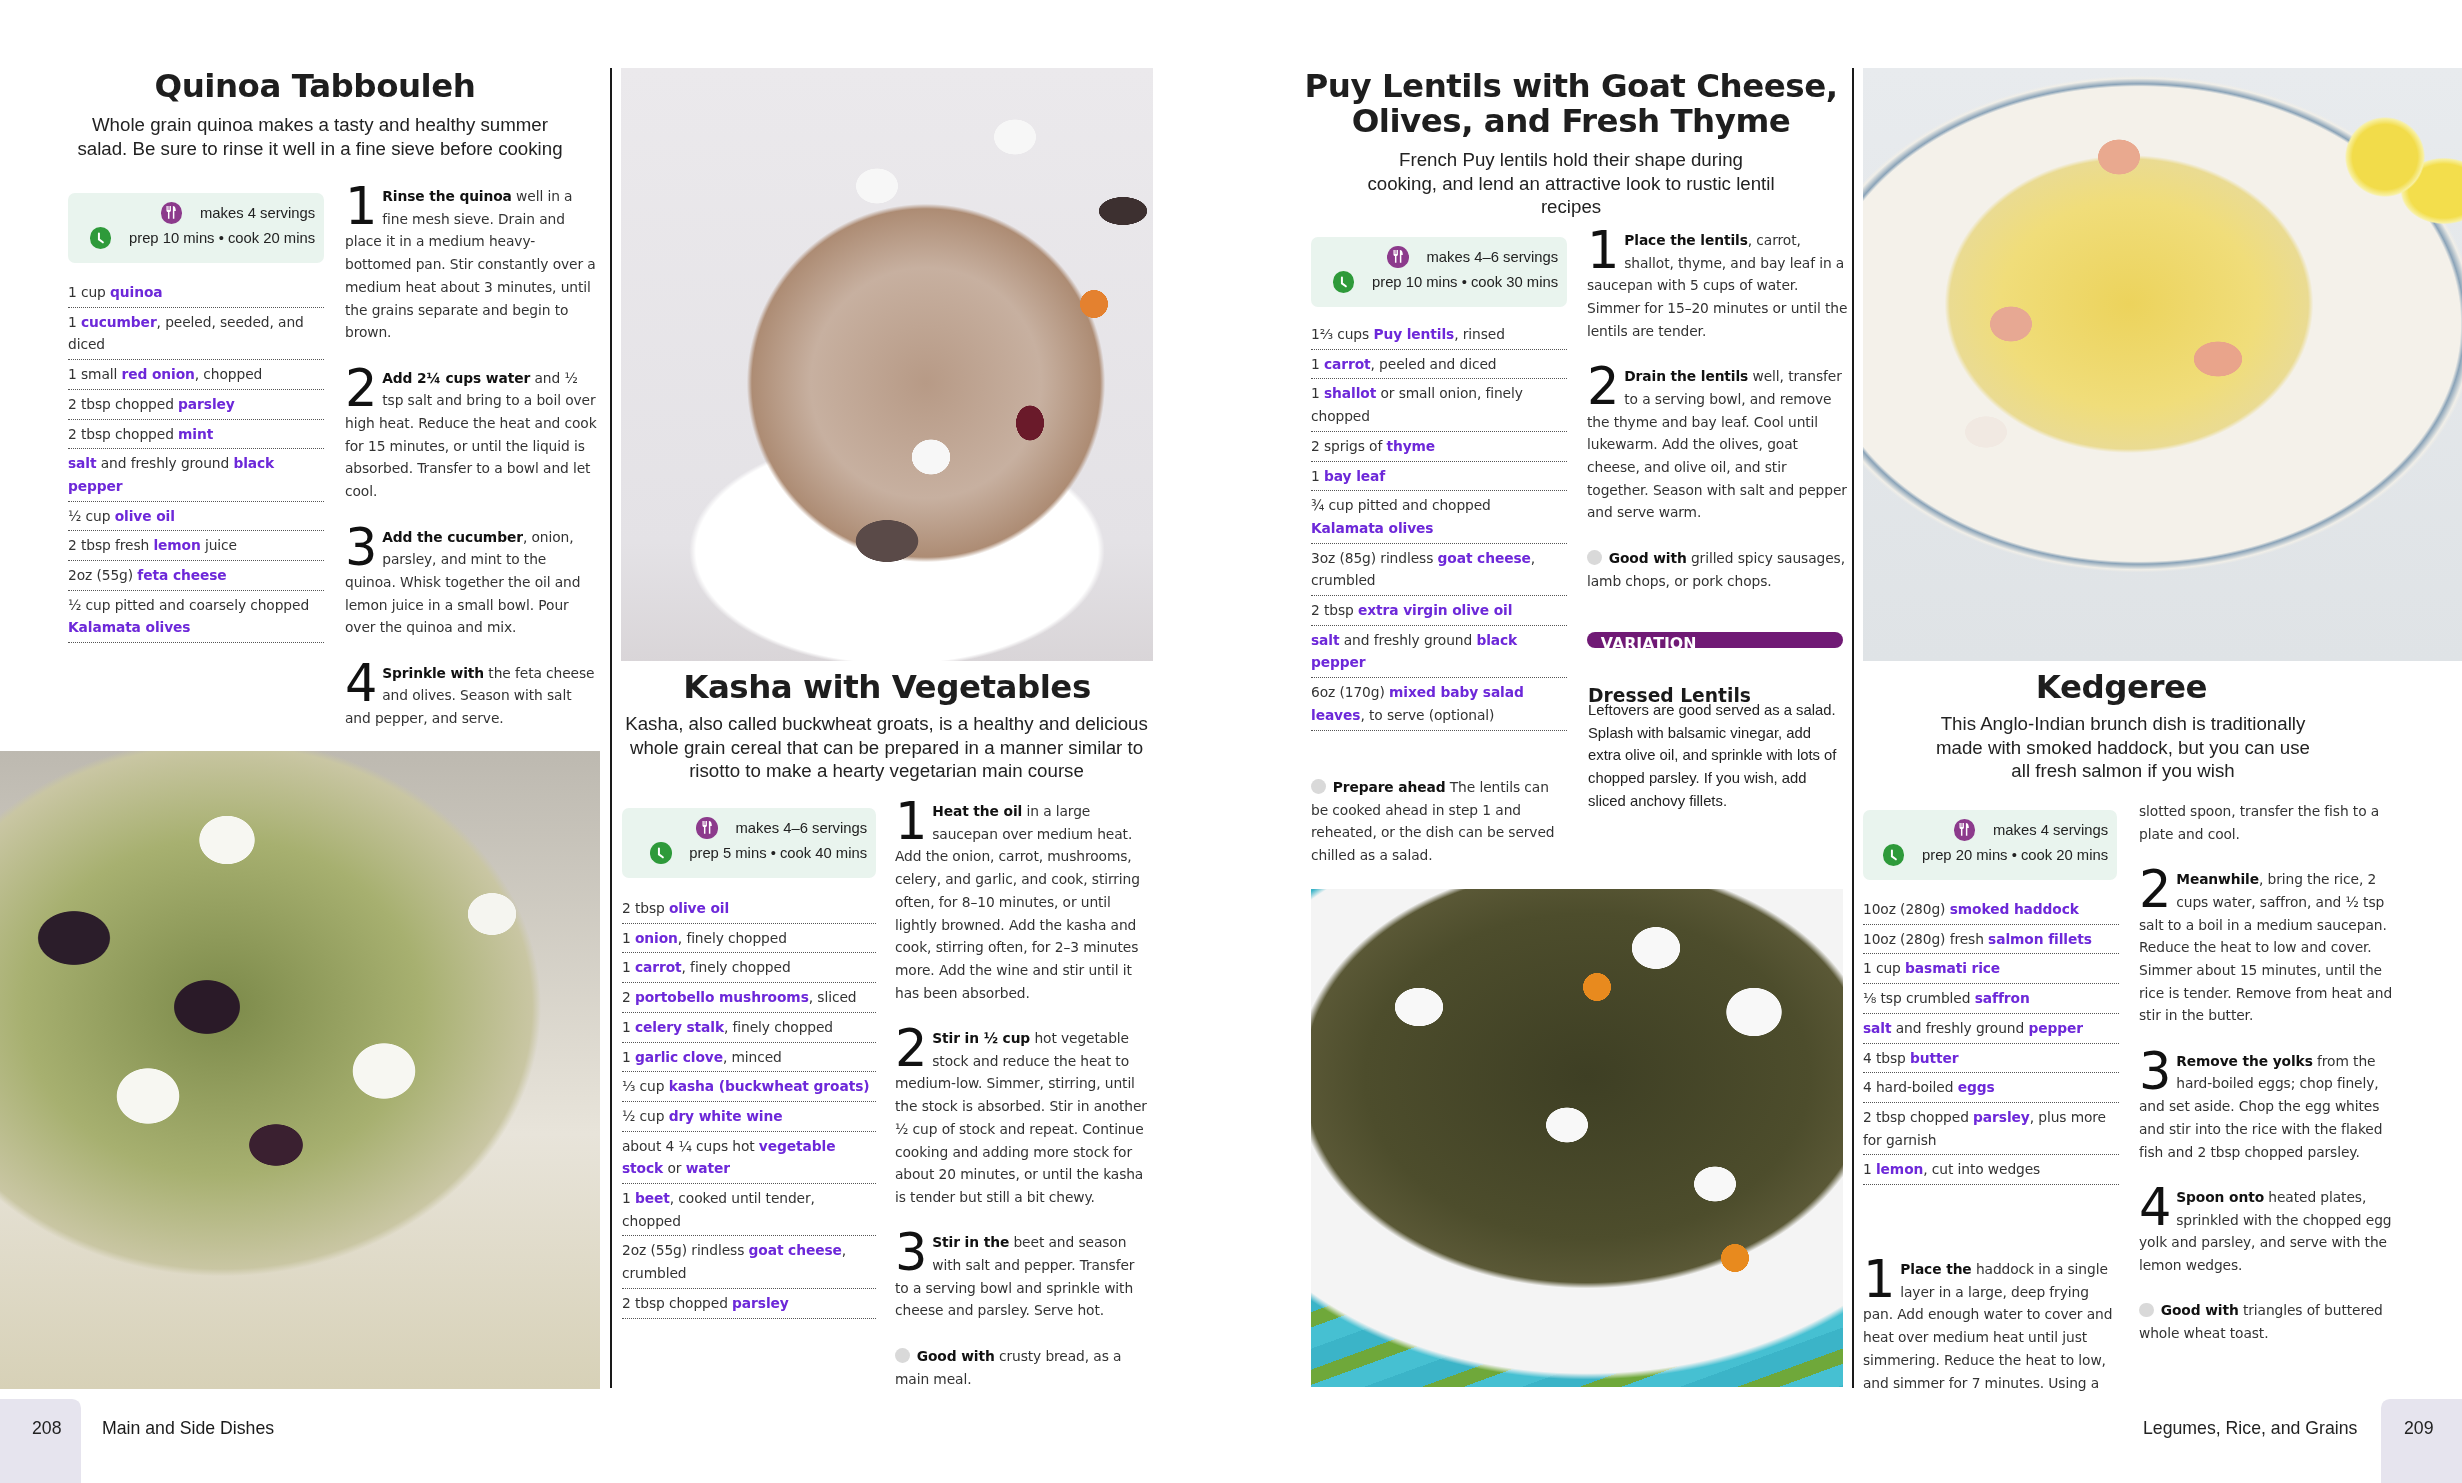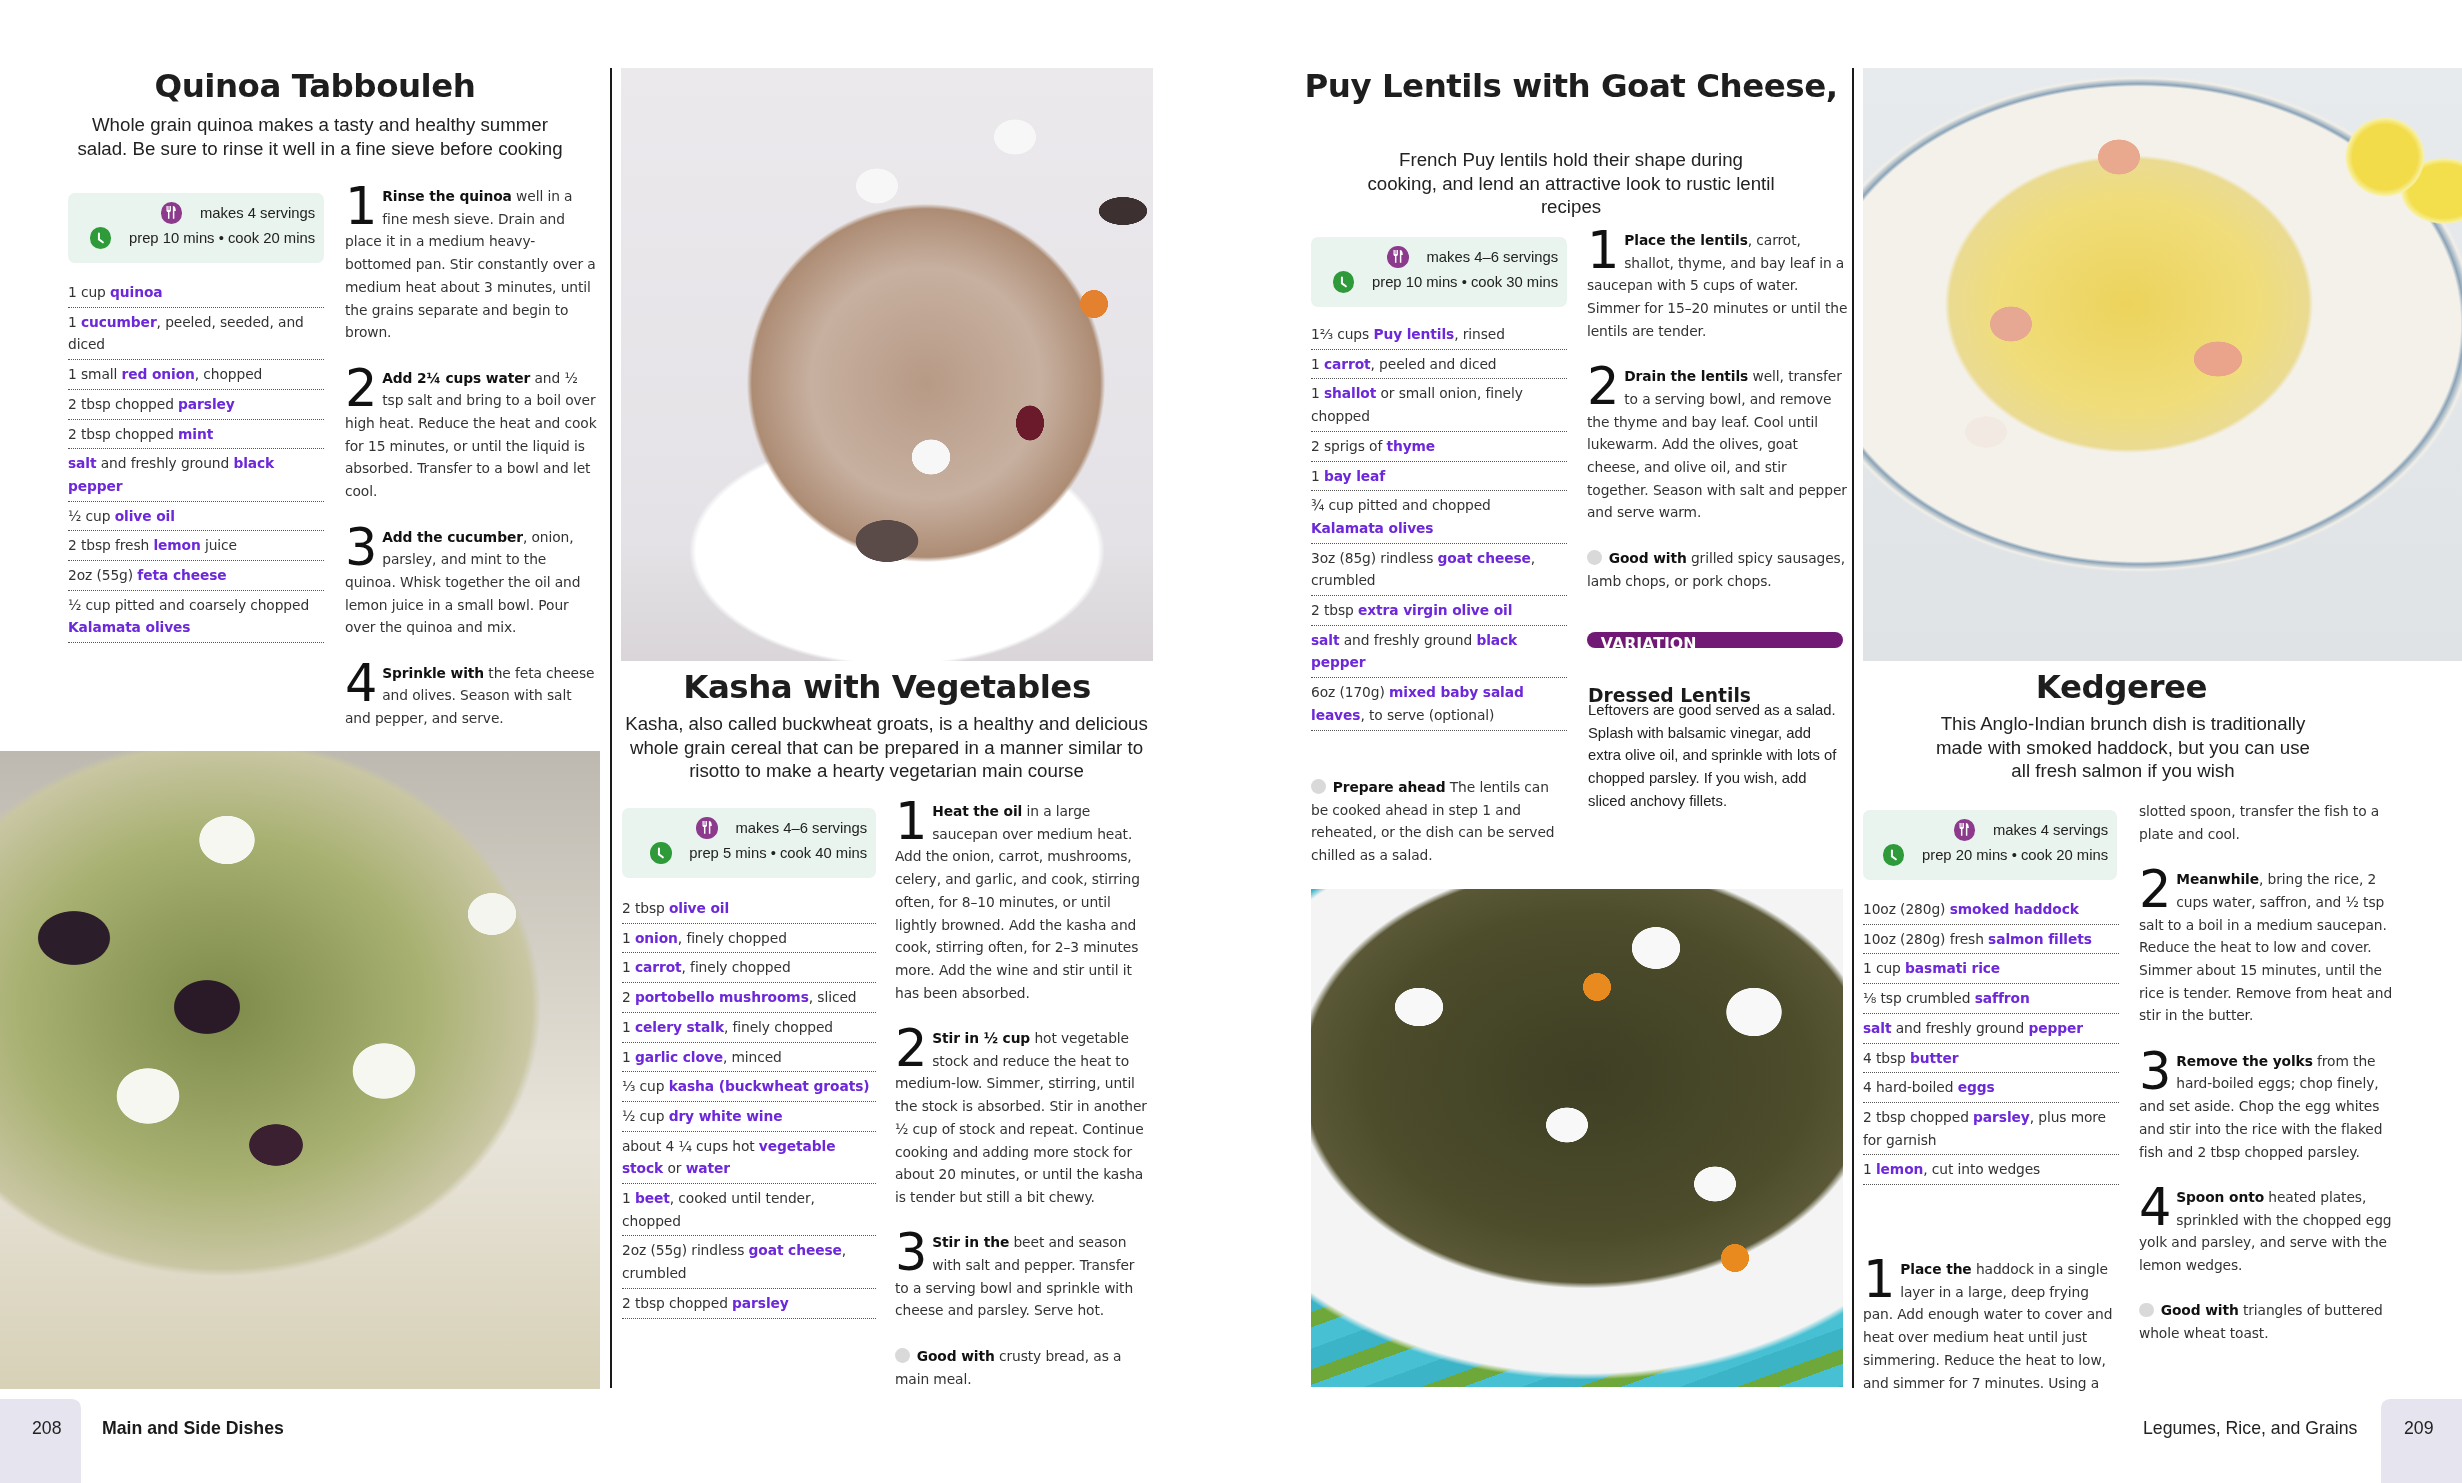--- a/index.html
+++ b/index.html
@@ -83,21 +83,21 @@
       radial-gradient(ellipse 29.5px 24.6px at 148px 256px, #e7a893 70%, transparent 72%),
       radial-gradient(ellipse 34px 24.6px at 355px 291px, #e9a48b 70%, transparent 72%),
       radial-gradient(ellipse 29.5px 22px at 123px 364px, #f1e9e2 70%, transparent 72%),
       radial-gradient(ellipse 256px 207px at 266px 236px, #ecd35c 0%, #f0dd7a 50%, #eadb92 70%, transparent 72%),
       radial-gradient(ellipse 374px 276px at 276px 256px, #f4f1ea 86%, #8aa3b8 87%, #f0eee8 89%, transparent 90%),
       linear-gradient(180deg, #e8ebee 0%, #dfe3e6 100%); }
 
   
   .folio-tab { position: absolute; background: #e6e4ee; }
   .folio-num { position: absolute; font-size: 17.7px; font-family: "Liberation Sans", sans-serif; color: #222; }
-  .footer-left { position: absolute; font-size: 17.7px; font-weight: bold; font-family: "Liberation Sans", sans-serif; color: #1a1a1a; }
+  .footer-left { position: absolute; font-size: 17.7px; font-weight: normal; font-family: "Liberation Sans", sans-serif; color: #1a1a1a; }
   .footer-right { position: absolute; font-size: 17.7px; font-family: "Liberation Sans", sans-serif; color: #222; }
 </style>
 </head>
 <body>
 
 <h1 class="title" style="left:69px; top:69px; width:492px;">Quinoa Tabbouleh</h1>
 <p class="intro" style="left:74px; top:113px; width:492px;">Whole grain quinoa makes a tasty and healthy summer salad. Be sure to rinse it well in a fine sieve before cooking</p>
 
 <div class="infobox" style="left:68px; top:193px; width:256px; height:70px;">
   <div class="info-row">
@@ -189,20 +189,21 @@
   <p class="step"><span class="num">3</span><b>Stir in the</b><span> beet and season with salt and pepper. Transfer to a serving bowl and sprinkle with cheese and parsley. Serve hot.</span></p>
   <p class="note"><span class="dot"></span><b>Good with</b><span> crusty bread, as a main meal.</span></p>
 </div>
 
 <div class="folio-tab" style="left:0; top:1399px; width:81px; height:85px; border-top-right-radius:8.9px;"></div>
 <span class="folio-num" style="left:32px; top:1418px;">208</span>
 <span class="footer-left" style="left:102px; top:1418px;">Main and Side Dishes</span>
 
 <h1 class="title" style="left:1300px; top:69px; width:542px;">
   <span>Puy Lentils with Goat Cheese,</span><br>
+  <span>Olives, and Fresh Thyme</span>
 </h1>
 <p class="intro" style="left:1364px; top:148px; width:414px;">French Puy lentils hold their shape during cooking, and lend an attractive look to rustic lentil recipes</p>
 
 <div class="infobox" style="left:1311px; top:237px; width:256px; height:70px;">
   <div class="info-row">
     <span class="info-icon serve">
       <svg width="12.8" height="14.8" viewBox="0 0 26 30">
           <path d="M3 2v9c0 2 1.5 3 3 3v14h3V14c1.5 0 3-1 3-3V2h-2v8H9V2H7v8H5.5V2z" fill="#fff"></path>
           <path d="M16 2c4 0 6 4 6 10h-3v16h-3z" fill="#fff"></path>
         </svg>

